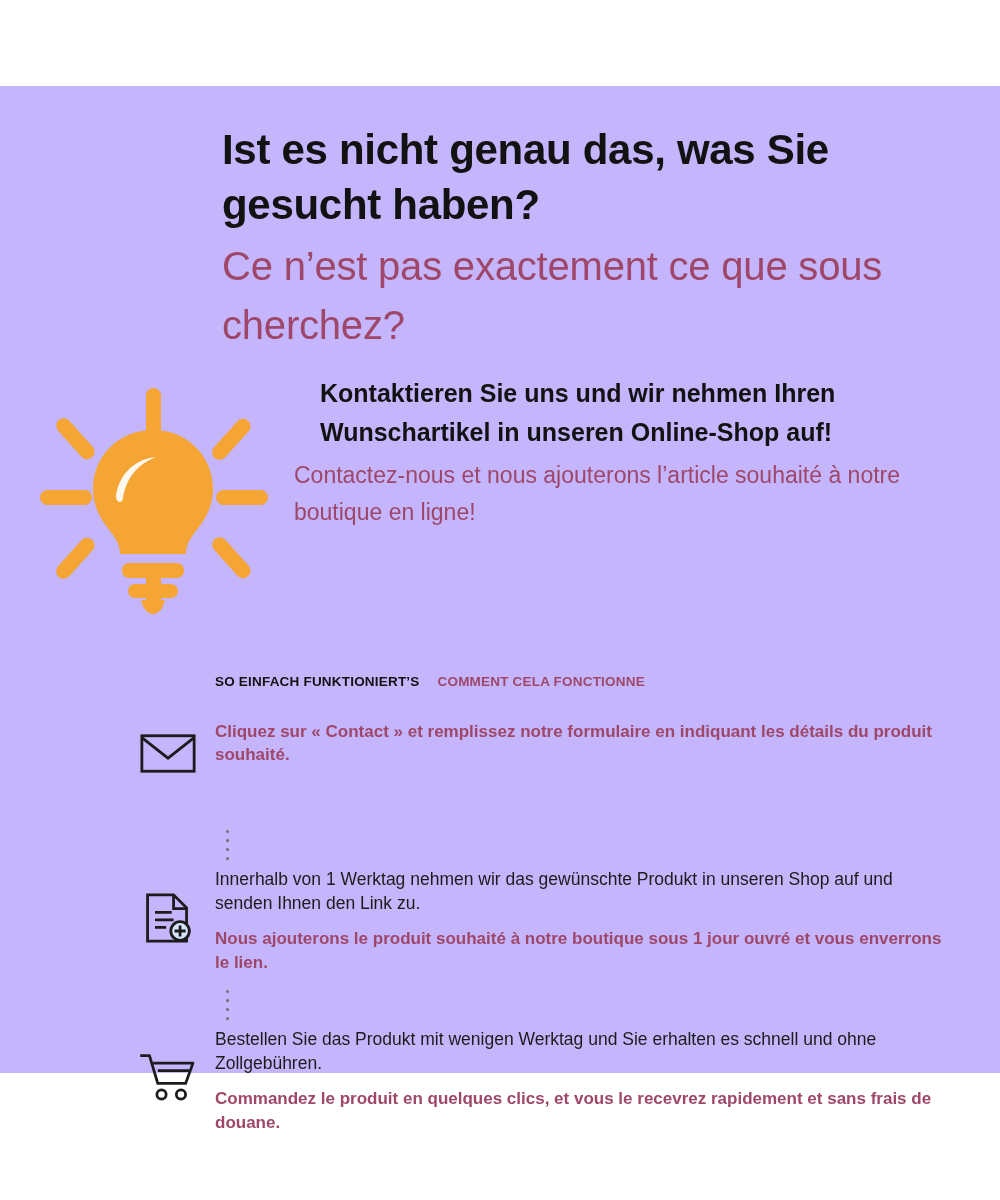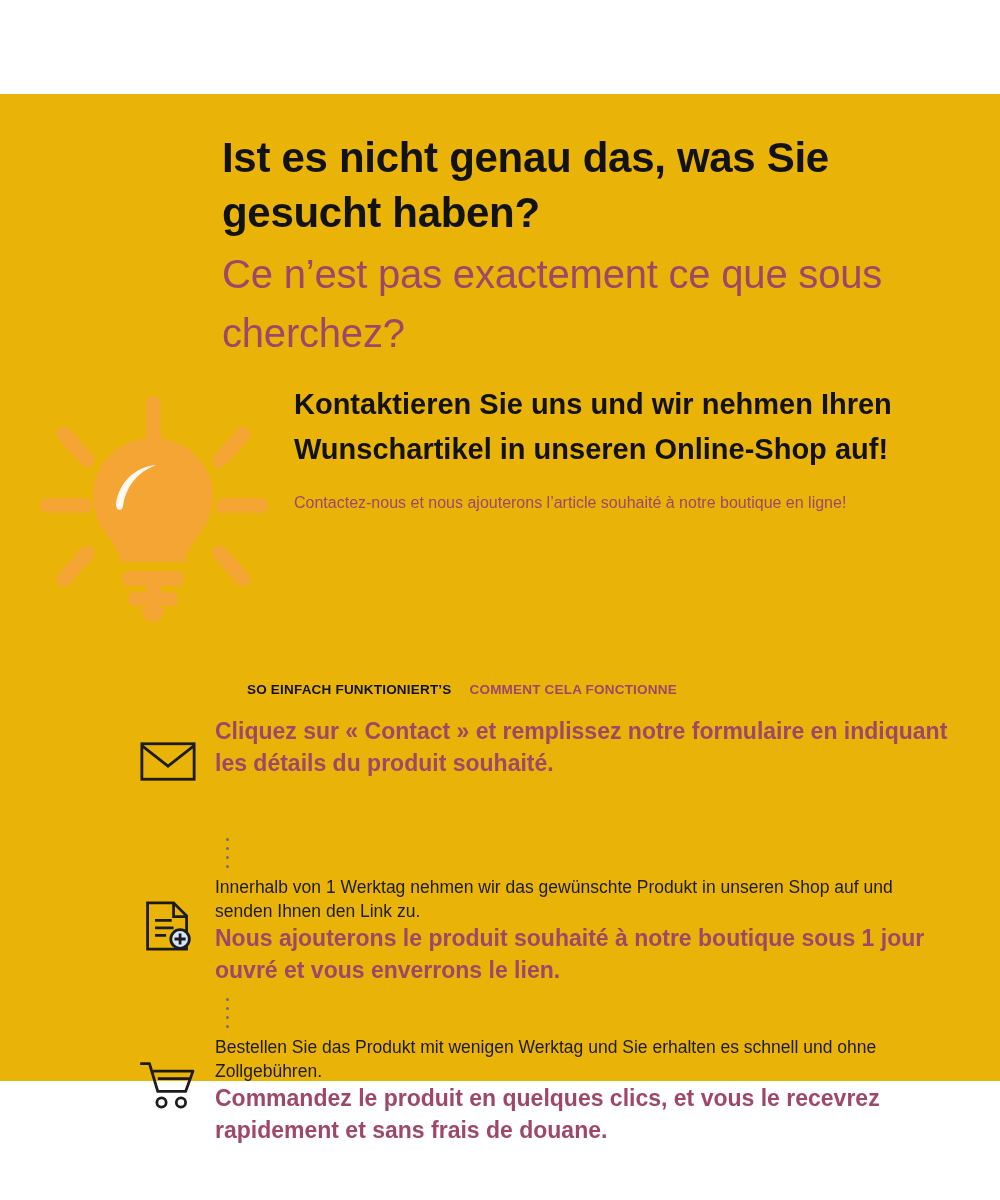--- a/index.html
+++ b/index.html
@@ -9,24 +9,24 @@
   body {
     width: 1000px;
     height: 1200px;
     background: #ffffff;
     font-family: "Liberation Sans", sans-serif;
     overflow: hidden;
   }
   .banner {
     position: absolute;
     left: 0;
-    top: 94px;
+    top: 86px;
     width: 1000px;
     height: 987px;
-    background: #eab308;
+    background: #c4b5fd;
   }
   .headline {
     position: absolute;
     left: 222px;
     top: 36px;
     width: 720px;
   }
   .headline .de {
     font-size: 42px;
     font-weight: bold;
@@ -49,46 +49,46 @@
     width: 230px;
     height: 250px;
   }
   .intro {
     position: absolute;
     left: 294px;
     top: 288px;
     width: 620px;
   }
   .intro .de {
-    font-size: 29px;
+    font-size: 25px;
     font-weight: bold;
     line-height: 1.55;
     color: #121212;
+    margin-left: 26px;
   }
   .intro .fr {
-    font-size: 16px;
+    font-size: 23px;
     font-weight: normal;
     line-height: 1.62;
     color: #9e4769;
-    margin-top: 18px;
+    margin-top: 5px;
   }
   .steps-head {
     position: absolute;
     left: 215px;
     top: 588px;
     display: flex;
     align-items: baseline;
     gap: 18px;
   }
   .steps-head .de {
     font-size: 13.5px;
     font-weight: bold;
     color: #121212;
     letter-spacing: 0.2px;
-    margin-left: 32px;
   }
   .steps-head .fr {
     font-size: 13.5px;
     font-weight: bold;
     color: #9e4769;
     letter-spacing: 0.2px;
   }
   .steps {
     position: absolute;
     left: 120px;
@@ -111,25 +111,25 @@
   .step-text {
     flex: 1;
     padding-top: 2px;
   }
   .step-text .de {
     font-size: 17.5px;
     line-height: 1.35;
     color: #1c1c1c;
   }
   .step-text .fr {
-    font-size: 23px;
+    font-size: 17px;
     font-weight: bold;
     line-height: 1.38;
     color: #9e4769;
-    margin-top: 0;
+    margin-top: 12px;
   }
   .dots {
     width: 95px;
     flex: 0 0 95px;
     display: flex;
     justify-content: center;
   }
   .dots-row {
     height: 42px;
     display: flex;

